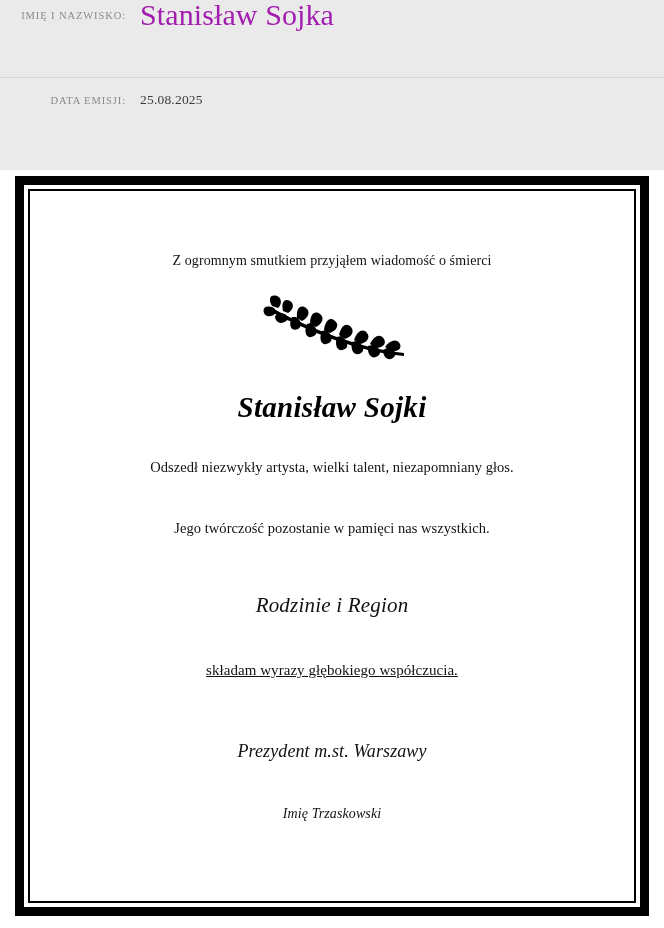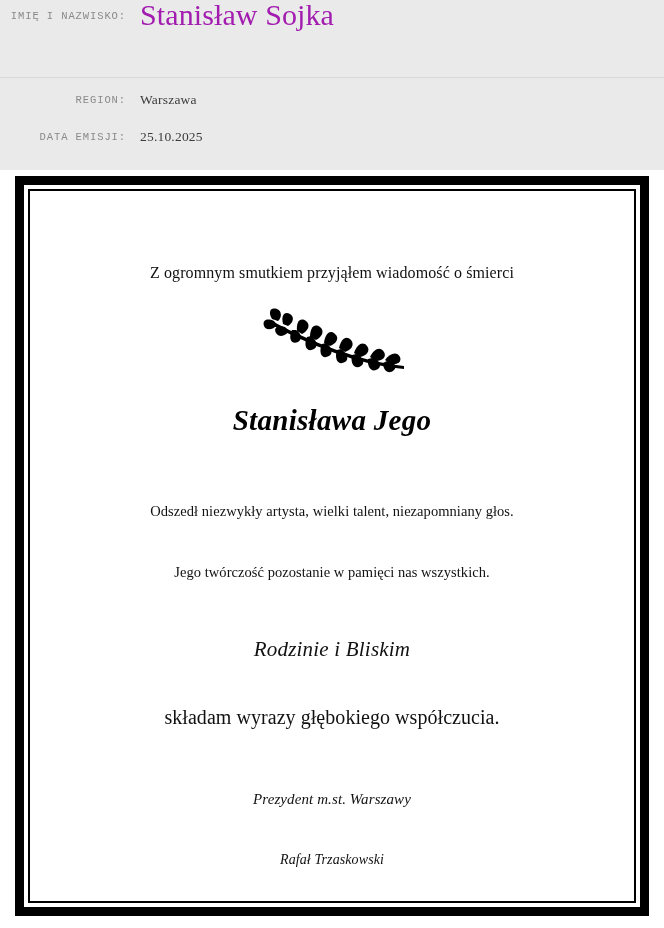--- a/index.html
+++ b/index.html
@@ -32,21 +32,21 @@
   .meta-row.primary {
     height: 77px;
     padding-left: 0;
   }
   .meta-label {
     width: 140px;
     min-width: 140px;
     text-align: right;
     padding-right: 14px;
     box-sizing: border-box;
-    font-family: Liberation Mono, monospace;
+    font-family: Liberation Serif, serif;
     font-size: 10.5px;
     letter-spacing: 0.9px;
     color: #8a8a8a;
     text-transform: uppercase;
     font-variant: small-caps;
     white-space: nowrap;
   }
   .meta-row.primary .meta-label {
     position: relative;
     top: -6px;
@@ -110,24 +110,24 @@
     width: 100%;
     height: 100%;
     box-sizing: border-box;
     background: #ffffff;
     padding: 54px 60px 30px 60px;
     text-align: center;
     display: block;
   }
 
   .line-intro {
-    font-size: 16px;
-    color: #111111;
-    letter-spacing: 0.1px;
-    margin: 11px;
+    font-size: 14px;
+    color: #111111;
+    letter-spacing: 0.1px;
+    margin: 0;
     padding-top: 8px;
   }
 
   .ornament {
     margin: 26px auto 22px auto;
     width: 160px;
     height: 74px;
     display: block;
   }
   .ornament svg {
@@ -141,48 +141,49 @@
     font-weight: bold;
     font-style: italic;
     color: #000000;
     margin: 22px 0 0 0;
     letter-spacing: 0.3px;
   }
 
   .line-tribute {
     font-size: 14.5px;
     color: #111111;
-    margin: 66px 0 0 0;
+    margin: 35px 0 0 0;
     letter-spacing: 0.05px;
     text-align: center;
   }
   .line-memory {
     font-size: 14.5px;
     color: #111111;
     margin: 44px 0 8px 0;
     letter-spacing: 0.05px;
   }
 
   .addressee {
     font-size: 21px;
     font-style: italic;
     color: #111111;
     margin: 56px 0 0 0;
     letter-spacing: 0.2px;
   }
 
   .line-condolence {
-    font-size: 20px;
+    font-size: 15px;
     color: #111111;
     margin: 44px 0 0 0;
     letter-spacing: 0.05px;
+    text-decoration: underline;
   }
 
   .signer-title {
-    font-size: 15px;
+    font-size: 18px;
     font-style: italic;
     color: #111111;
     margin: 62px 0 0 0;
     letter-spacing: 0.1px;
   }
   .signer-name {
     font-size: 14px;
     font-style: italic;
     color: #111111;
     margin: 44px 0 0 0;
@@ -194,28 +195,24 @@
 
 <div class="meta-header">
 
   <div class="meta-row primary">
     <div class="meta-label">Imię i nazwisko:</div>
     <div class="meta-value-name">Stanisław Sojka</div>
   </div>
 
   <div class="meta-divider"></div>
 
-  <div class="meta-row secondary">
-    <div class="meta-label">Region:</div>
-    <div class="meta-value-small">Warszawa</div>
-  </div>
 
   <div class="meta-row secondary">
     <div class="meta-label">Data emisji:</div>
-    <div class="meta-value-small">25.10.2025</div>
+    <div class="meta-value-small">25.08.2025</div>
   </div>
 
 </div>
 
 <div class="header-bottom-gap"></div>
 
 <div class="card-outer">
   <div class="card-mid">
     <div class="card-inner-line">
       <div class="card-content">
@@ -246,30 +243,30 @@
               <path d="M55 29 C 51 38, 55 45, 62 41 C 67 38, 64 31, 59 28 Z"></path>
               <path d="M70 36 C 66 45, 70 52, 77 48 C 82 45, 79 38, 74 35 Z"></path>
               <path d="M85 42 C 82 51, 86 58, 93 54 C 98 51, 94 44, 89 41 Z"></path>
               <path d="M100 47 C 98 56, 103 62, 109 58 C 114 55, 110 48, 104 46 Z"></path>
               <path d="M116 51 C 115 60, 120 65, 126 61 C 131 57, 126 51, 120 50 Z"></path>
               <path d="M131 55 C 131 63, 137 67, 142 62 C 146 58, 141 53, 135 53 Z"></path>
             </g>
           </svg>
         </div>
 
-        <p class="name-deceased">Stanisława Jego</p>
+        <p class="name-deceased">Stanisław Sojki</p>
 
         <p class="line-tribute">Odszedł niezwykły artysta, wielki talent, niezapomniany głos.</p>
 
         <p class="line-memory">Jego twórczość pozostanie w pamięci nas wszystkich.</p>
 
-        <p class="addressee">Rodzinie i Bliskim</p>
+        <p class="addressee">Rodzinie i Region</p>
 
         <p class="line-condolence">składam wyrazy głębokiego współczucia.</p>
 
         <p class="signer-title">Prezydent m.st. Warszawy</p>
 
-        <p class="signer-name">Rafał Trzaskowski</p>
+        <p class="signer-name">Imię Trzaskowski</p>
 
       </div>
     </div>
   </div>
 </div>
 
 </body></html>

